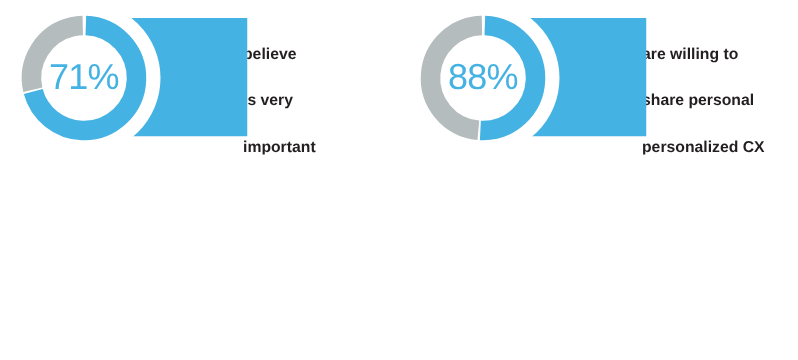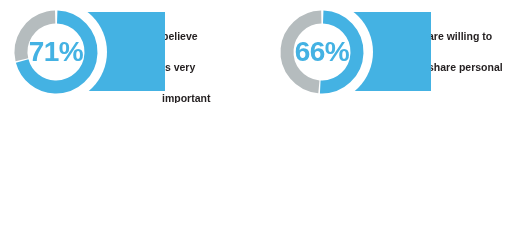--- a/index.html
+++ b/index.html
@@ -80,22 +80,22 @@
 
   .donut-value {
     position: absolute;
     left: 0;
     top: 0;
     width: 92px;
     height: 92px;
     display: flex;
     align-items: center;
     justify-content: center;
-    font-size: 28px;
-    font-weight: bold;
+    font-size: 24px;
+    font-weight: normal;
     letter-spacing: -0.5px;
     line-height: 1;
     white-space: nowrap;
   }
 
   
   .caption {
     flex: 1 1 auto;
     padding-top: 13px;
     padding-left: 2px;
@@ -151,23 +151,24 @@
       </svg>
 
       <div class="donut-wrap">
         <div class="donut-halo"></div>
 
         <svg class="donut-svg" viewBox="0 0 92 92">
           <circle class="donut-track" cx="46" cy="46" r="35" fill="none" stroke="#b5bcbe" stroke-width="13" stroke-dasharray="105.92403230353585 113.98745344774966" transform="rotate(95.1 46 46)"></circle>
           <circle class="donut-progress" cx="46" cy="46" r="35" fill="none" stroke="#44b2e3" stroke-width="13" transform="rotate(-88 46 46)" stroke-dasharray="110.32226201856156 109.58922373272395"></circle>
         </svg>
 
-        <div class="donut-value" style="color: rgb(68, 178, 227);">66%</div>
+        <div class="donut-value" style="color: rgb(68, 178, 227);">88%</div>
       </div>
     </div>
 
     <div class="caption" style="color: rgb(35, 31, 32);">
       <span class="caption-line">are willing to</span>
       <span class="caption-line">share personal</span>
+      <span class="caption-line">personalized CX</span>
     </div>
   </div>
 
 </div>
 
 </body></html>

